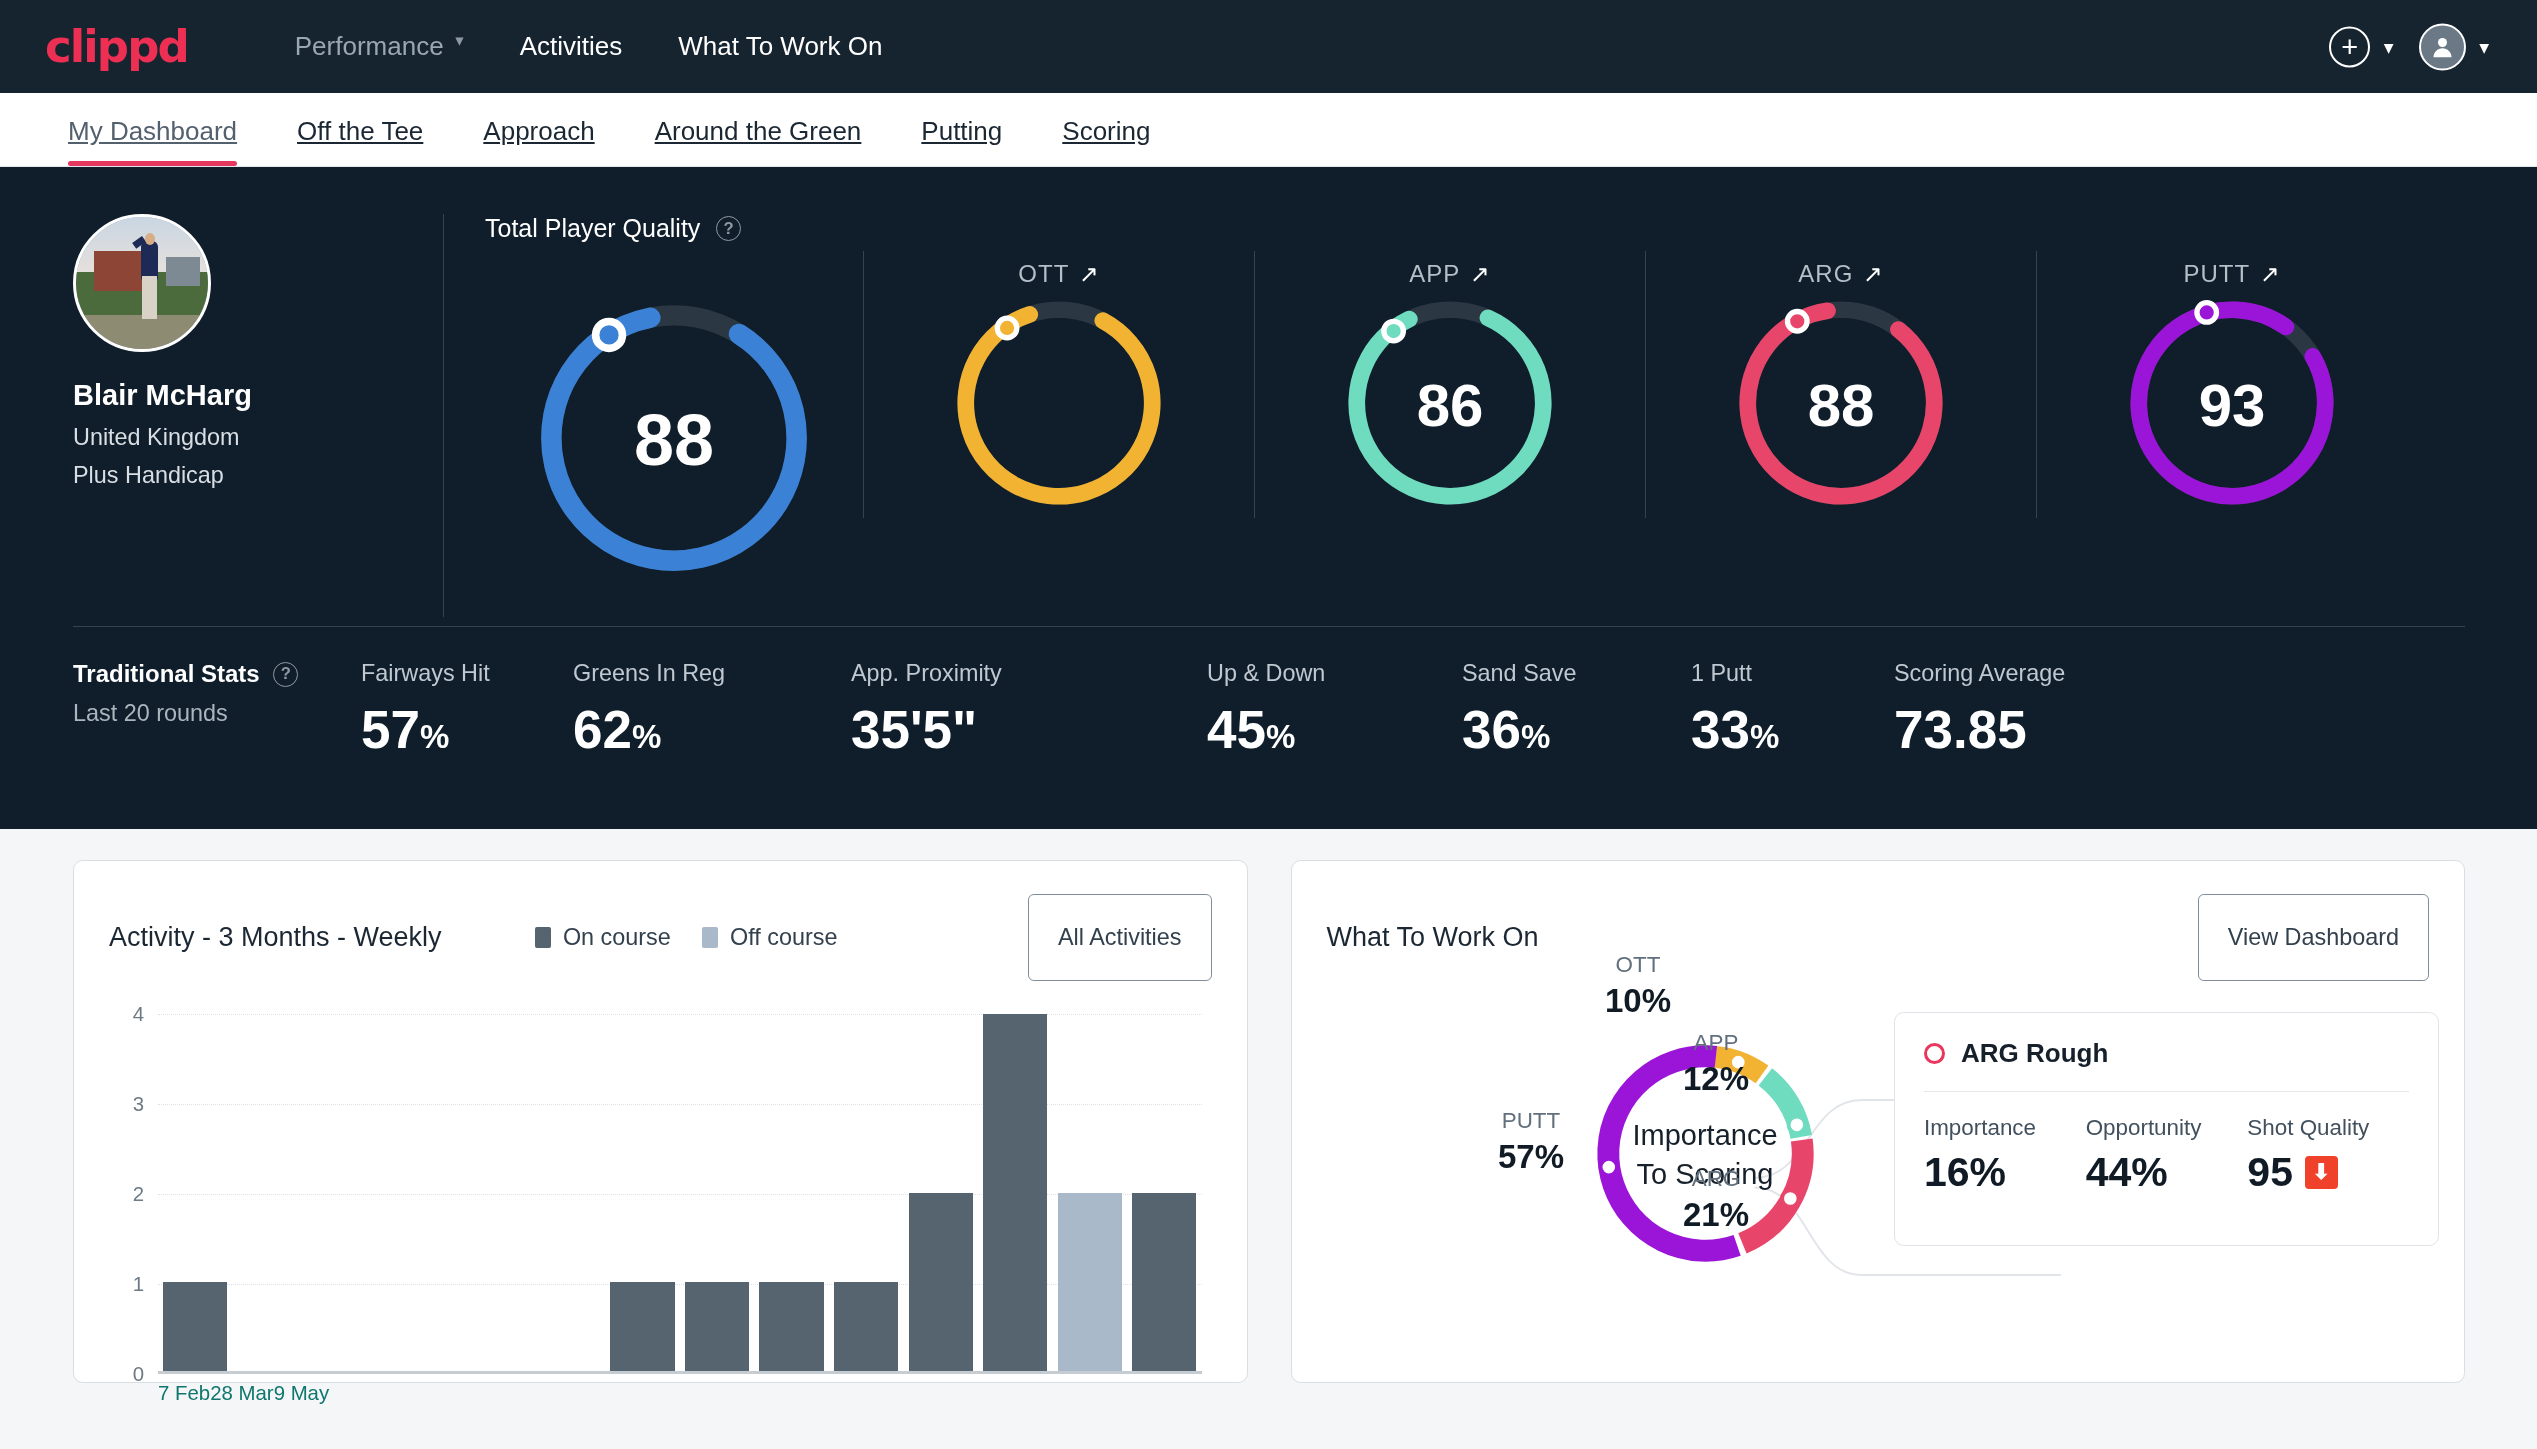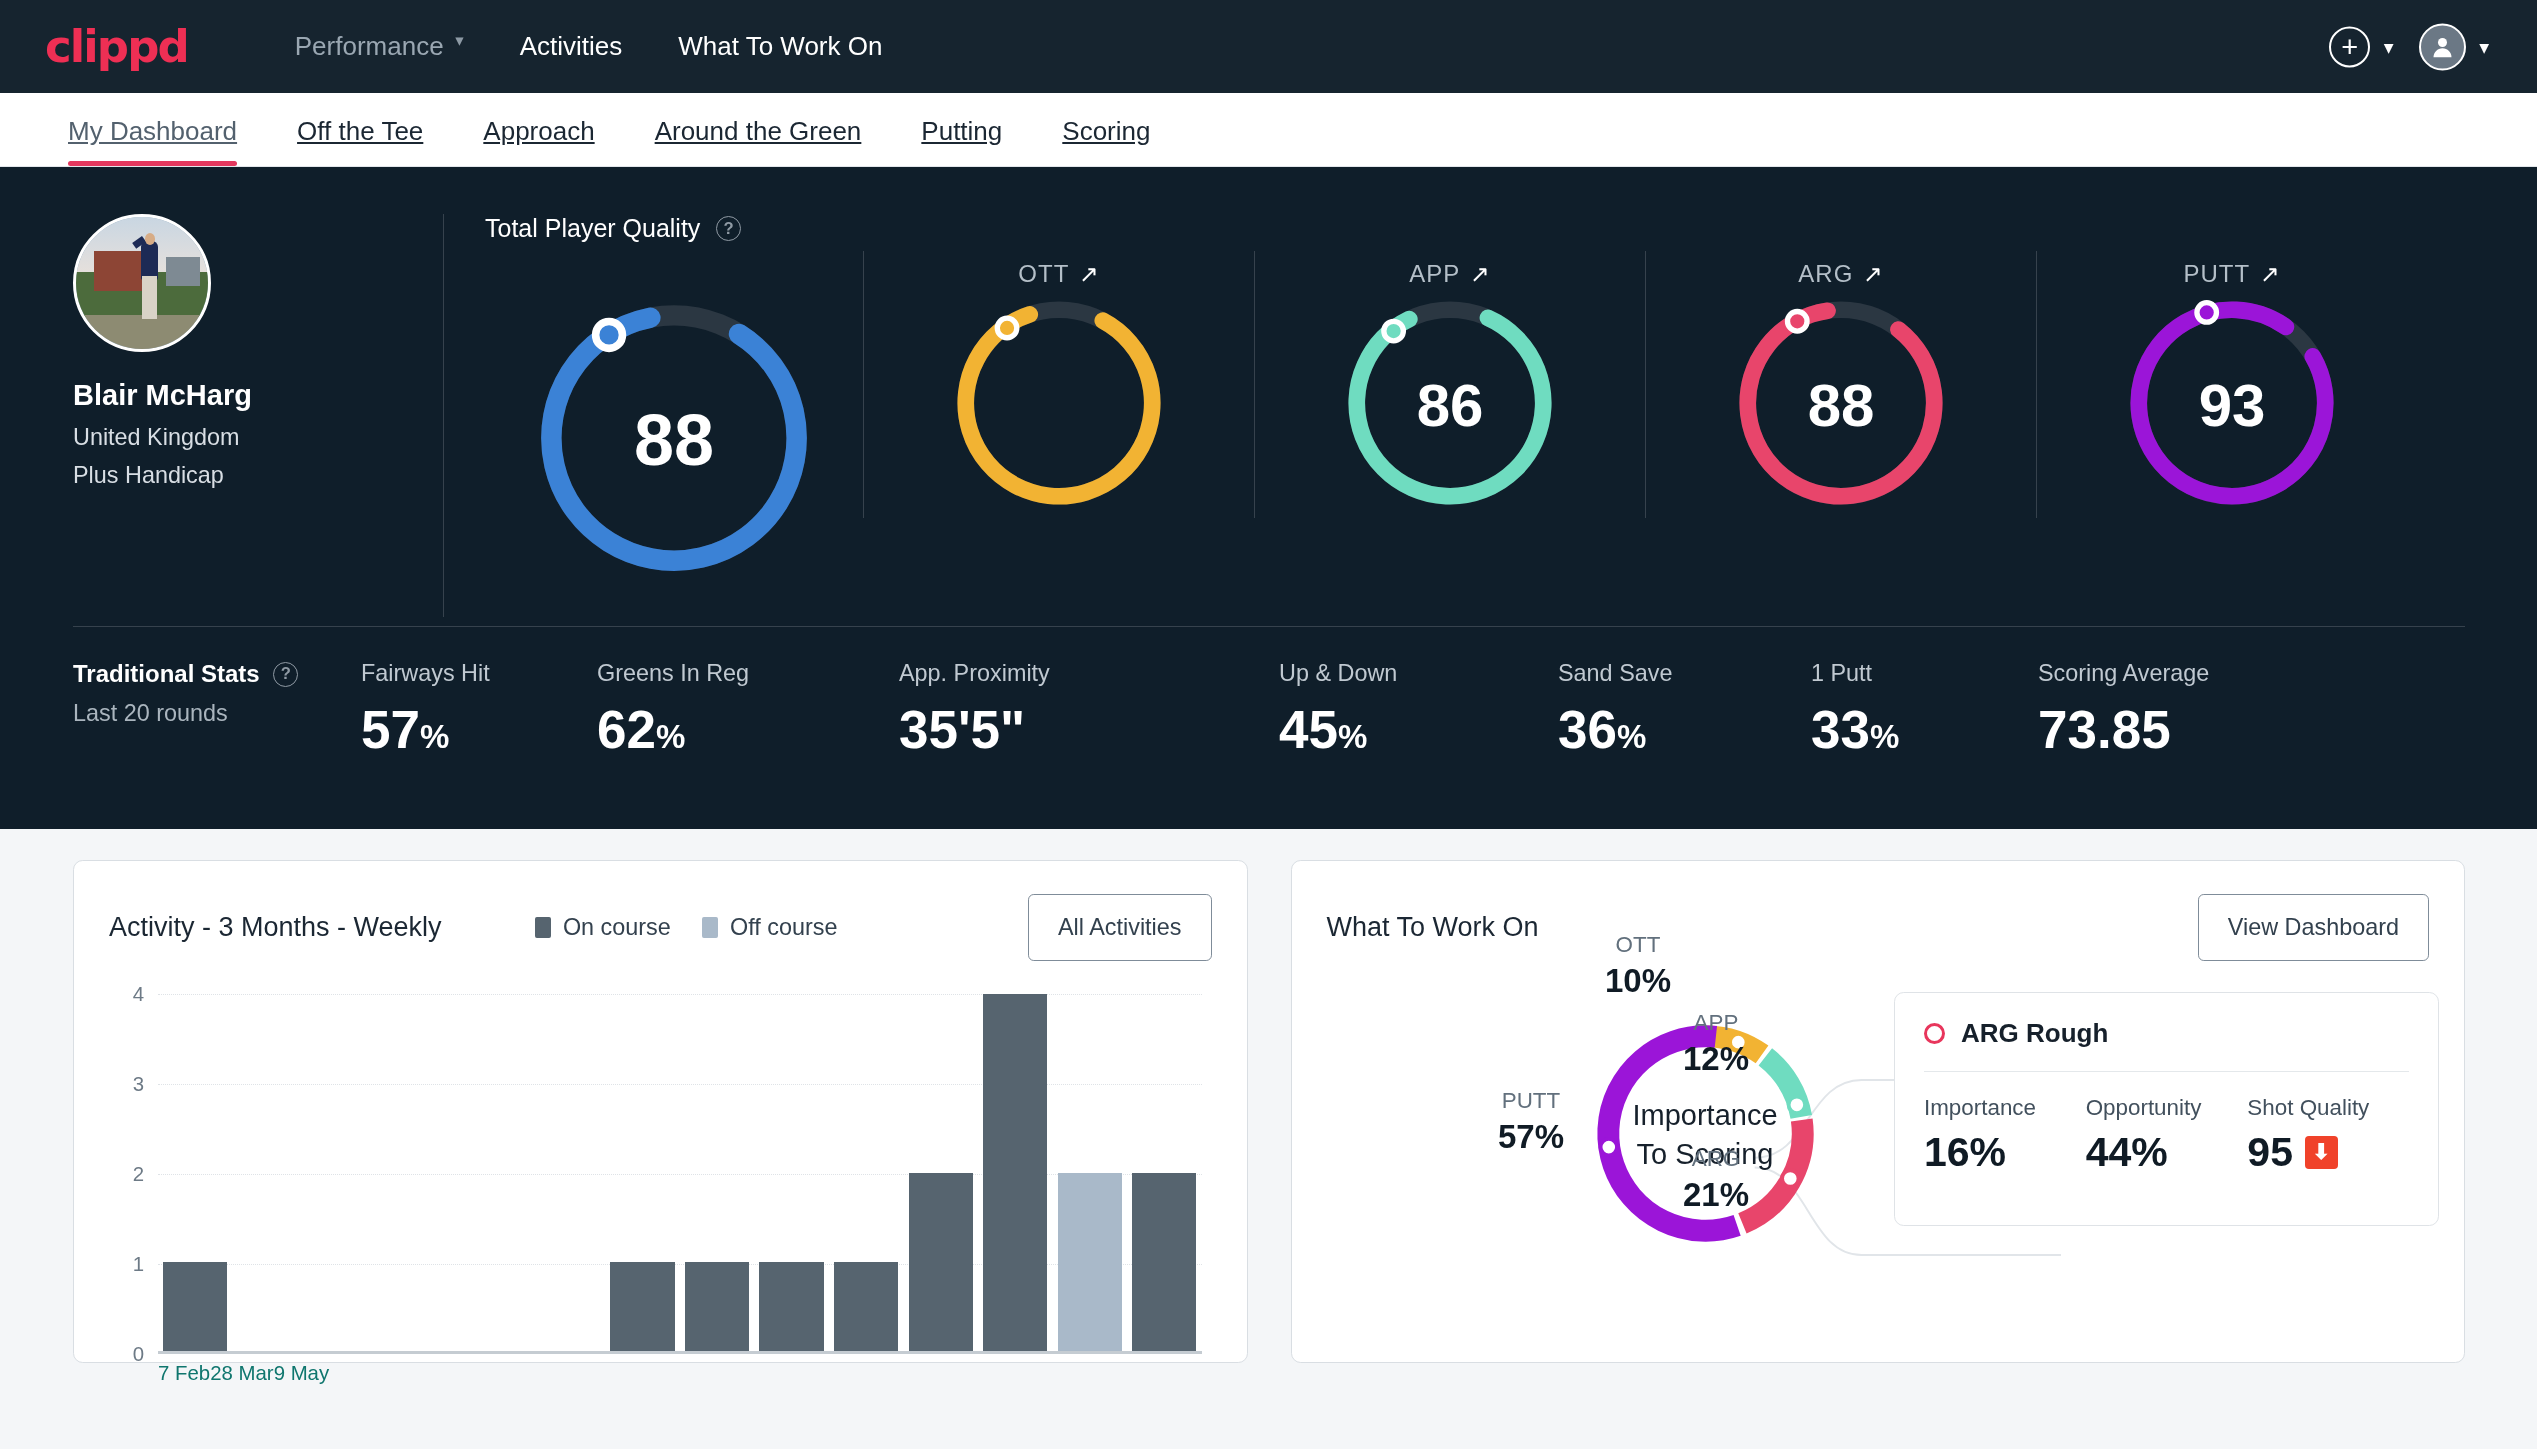--- a/index.html
+++ b/index.html
@@ -121,21 +121,21 @@
   .trad-sep { height:1px; background:#36424d; margin: 9.7px 73px 0 73px; }
   .trad {
     display: flex; align-items: flex-start; padding: 33px 73px 0 73px;
   }
   .trad-label { width: 288px; flex-shrink: 0; }
   .trad-title {
     display: flex; align-items: center; gap: 13.6px;
     color: #ffffff; font-size: 24px; font-weight: bold;
   }
   .trad-sub { color: #aab5be; font-size: 23.4px; margin-top: 11.7px; }
-  .trad-stats { display: flex; flex: 1; gap: 24px; }
+  .trad-stats { display: flex; flex: 1; }
   .tstat { text-align: left; }
   .tstat-h { color: #c0c9d1; font-size: 23.4px; }
   .tstat-v {
     color: #ffffff; font-weight: bold; font-size: 53px; margin-top: 11.7px;
     display: flex; align-items: baseline;
   }
   .tstat-v .pct { font-size: 33px; font-weight: bold; }
 
   
   .bottom { display: flex; gap: 43px; padding: 31px 73px 0 73px; }
@@ -145,21 +145,21 @@
   }
   .card-head {
     display: flex; align-items: center; padding: 33px 35px 0 35px;
   }
   .card-title { font-size: 27px; color: #1b2733; }
   .legend { display: flex; align-items: center; gap: 31px; margin-left: 93px; }
   .legend-item { display: flex; align-items: center; gap: 11.7px; font-size: 23.4px; color: #33414e; }
   .sw { width: 16.6px; height: 21.4px; border-radius: 1.9px; }
   .btn-outline {
     margin-left: auto; border: 1px solid #7f8c99; border-radius: 5.8px;
-    padding: 19px 29px; font-size: 23.4px; color: #33414e; background: #fff;
+    padding: 29px 29px; font-size: 23.4px; color: #33414e; background: #fff;
     cursor: pointer; white-space: nowrap;
   }
 
   
   .chart-area { position: relative; margin: 33px 45px 0 45px; height: 360px; }
   .y-axis { position: absolute; left: 0; top: 0; bottom: 0; width: 33px; }
   .y-tick {
     position: absolute; right: 7.8px; font-size: 20.4px; color: #6d7a86;
     transform: translateY(-50%);
   }

